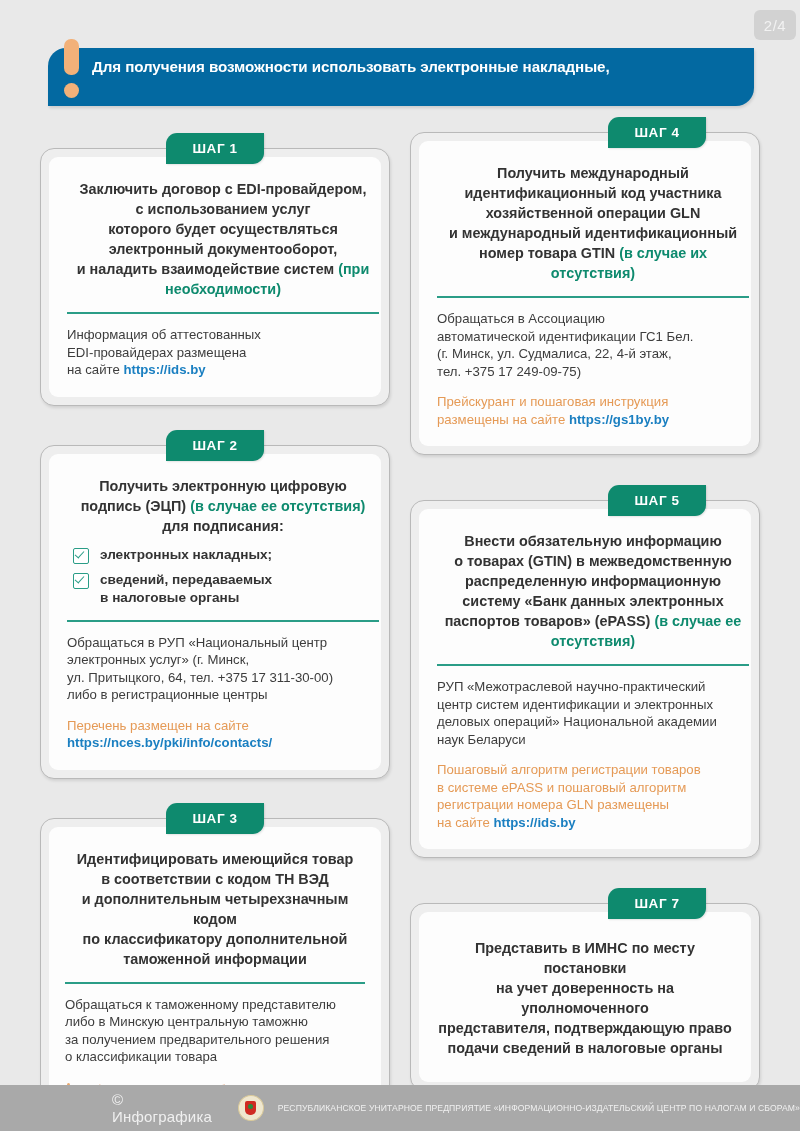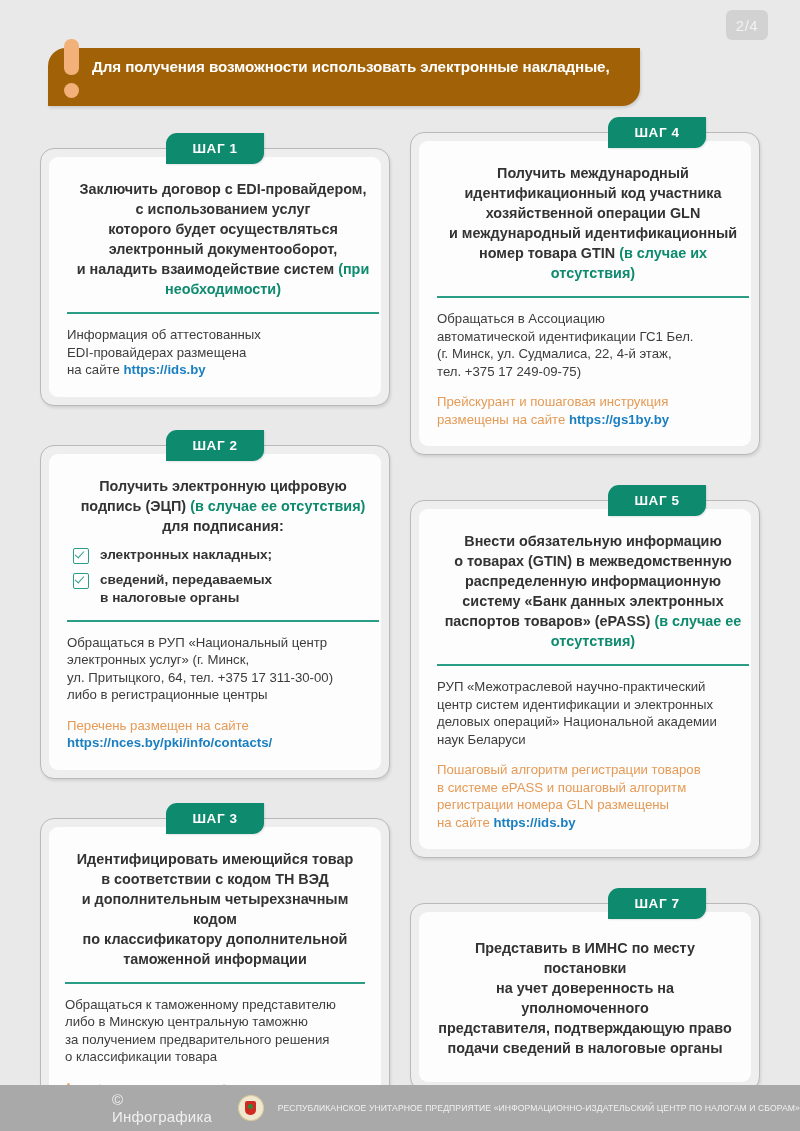--- a/index.html
+++ b/index.html
@@ -6,32 +6,32 @@
   body{
     width:800px;height:1131px;
     background:#e9e9e9;
     font-family:"Liberation Sans","DejaVu Sans",sans-serif;
     overflow:hidden;
     position:relative;
   }
 
   
   .page-badge{
-    position:absolute;top:10px;right:32px;
+    position:absolute;top:10px;right:4px;
     width:42px;height:30px;border-radius:6px;
     background:#d2d2d2;color:#f2f2f2;
     font-size:15px;font-weight:normal;
     display:flex;align-items:center;justify-content:center;
     letter-spacing:.5px;
   }
 
   
   .banner{
-    position:absolute;left:48px;top:48px;width:592px;height:58px;
-    background:#a16207;
+    position:absolute;left:48px;top:48px;width:706px;height:58px;
+    background:#0369a1;
     border-radius:18px 0 18px 0;
     box-shadow:1px 2px 3px rgba(0,0,0,.12);
   }
   .banner-excl{
     position:absolute;left:16px;top:-9px;width:15px;height:60px;
   }
   .banner-excl .bar{
     position:absolute;left:0;top:0;width:15px;height:36px;
     background:#f2b179;border-radius:7px;
   }

